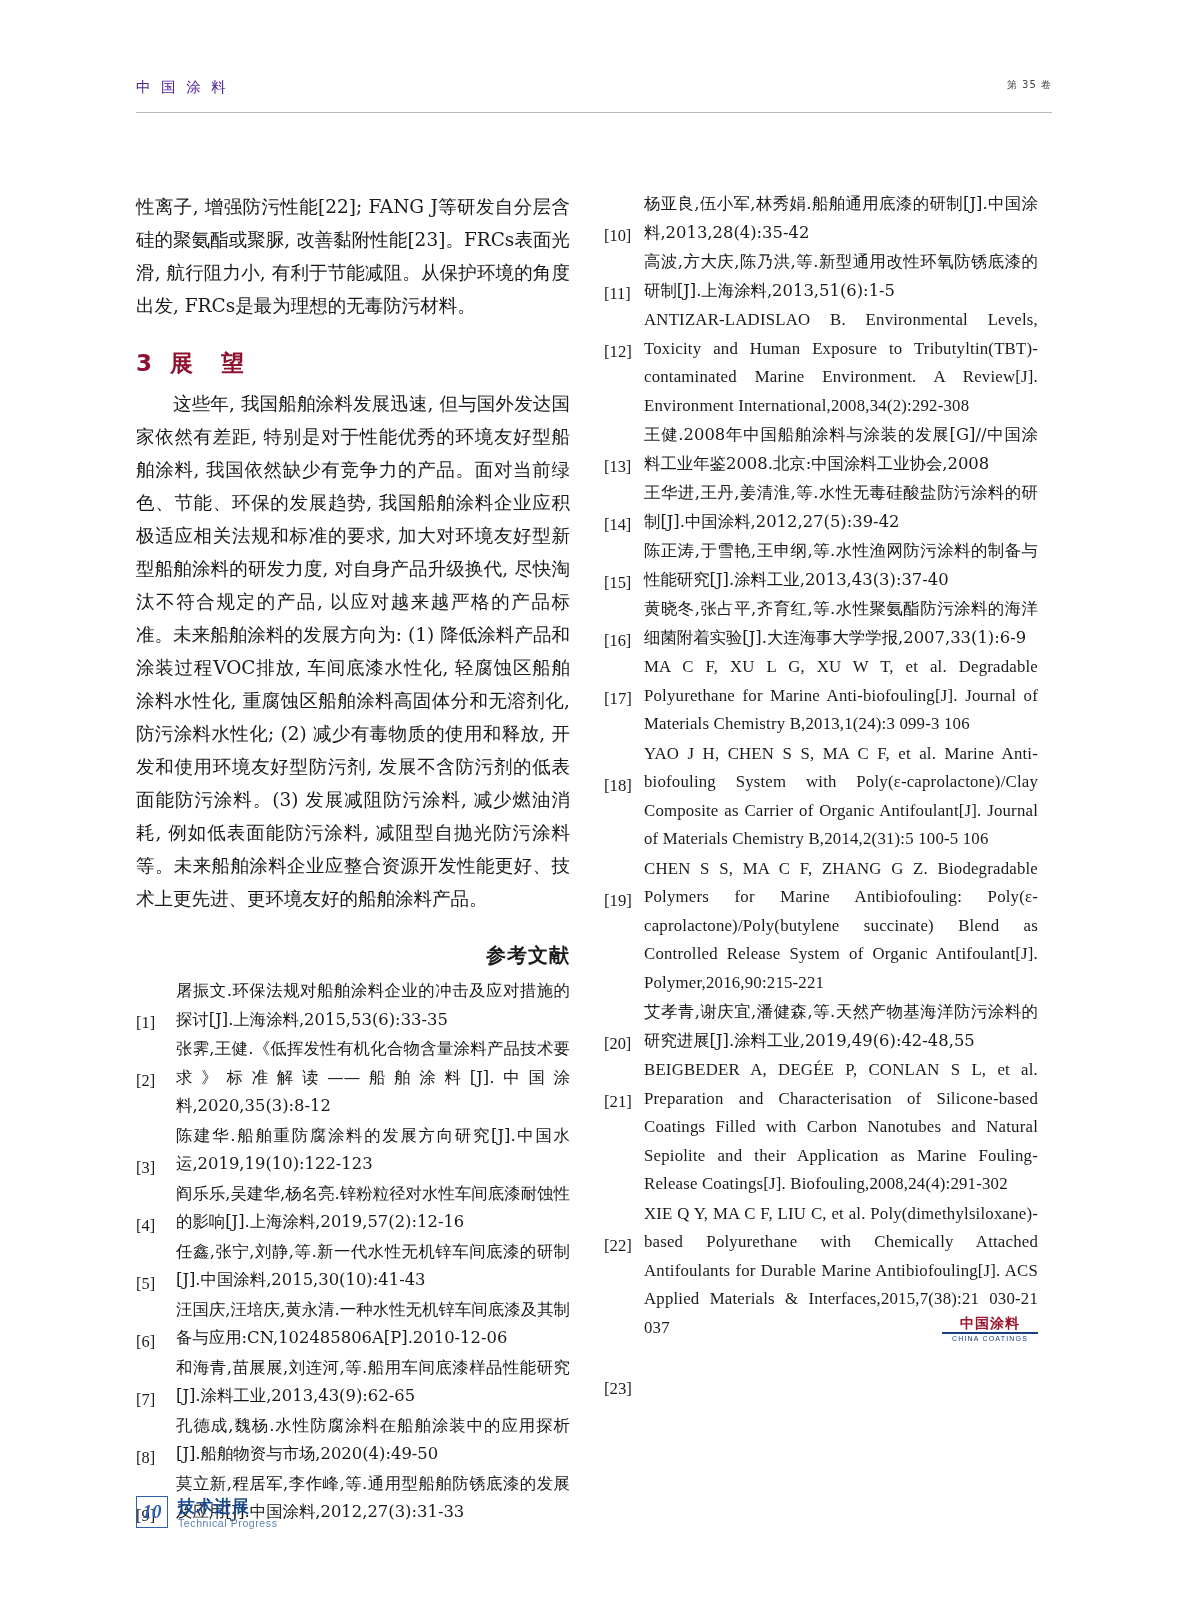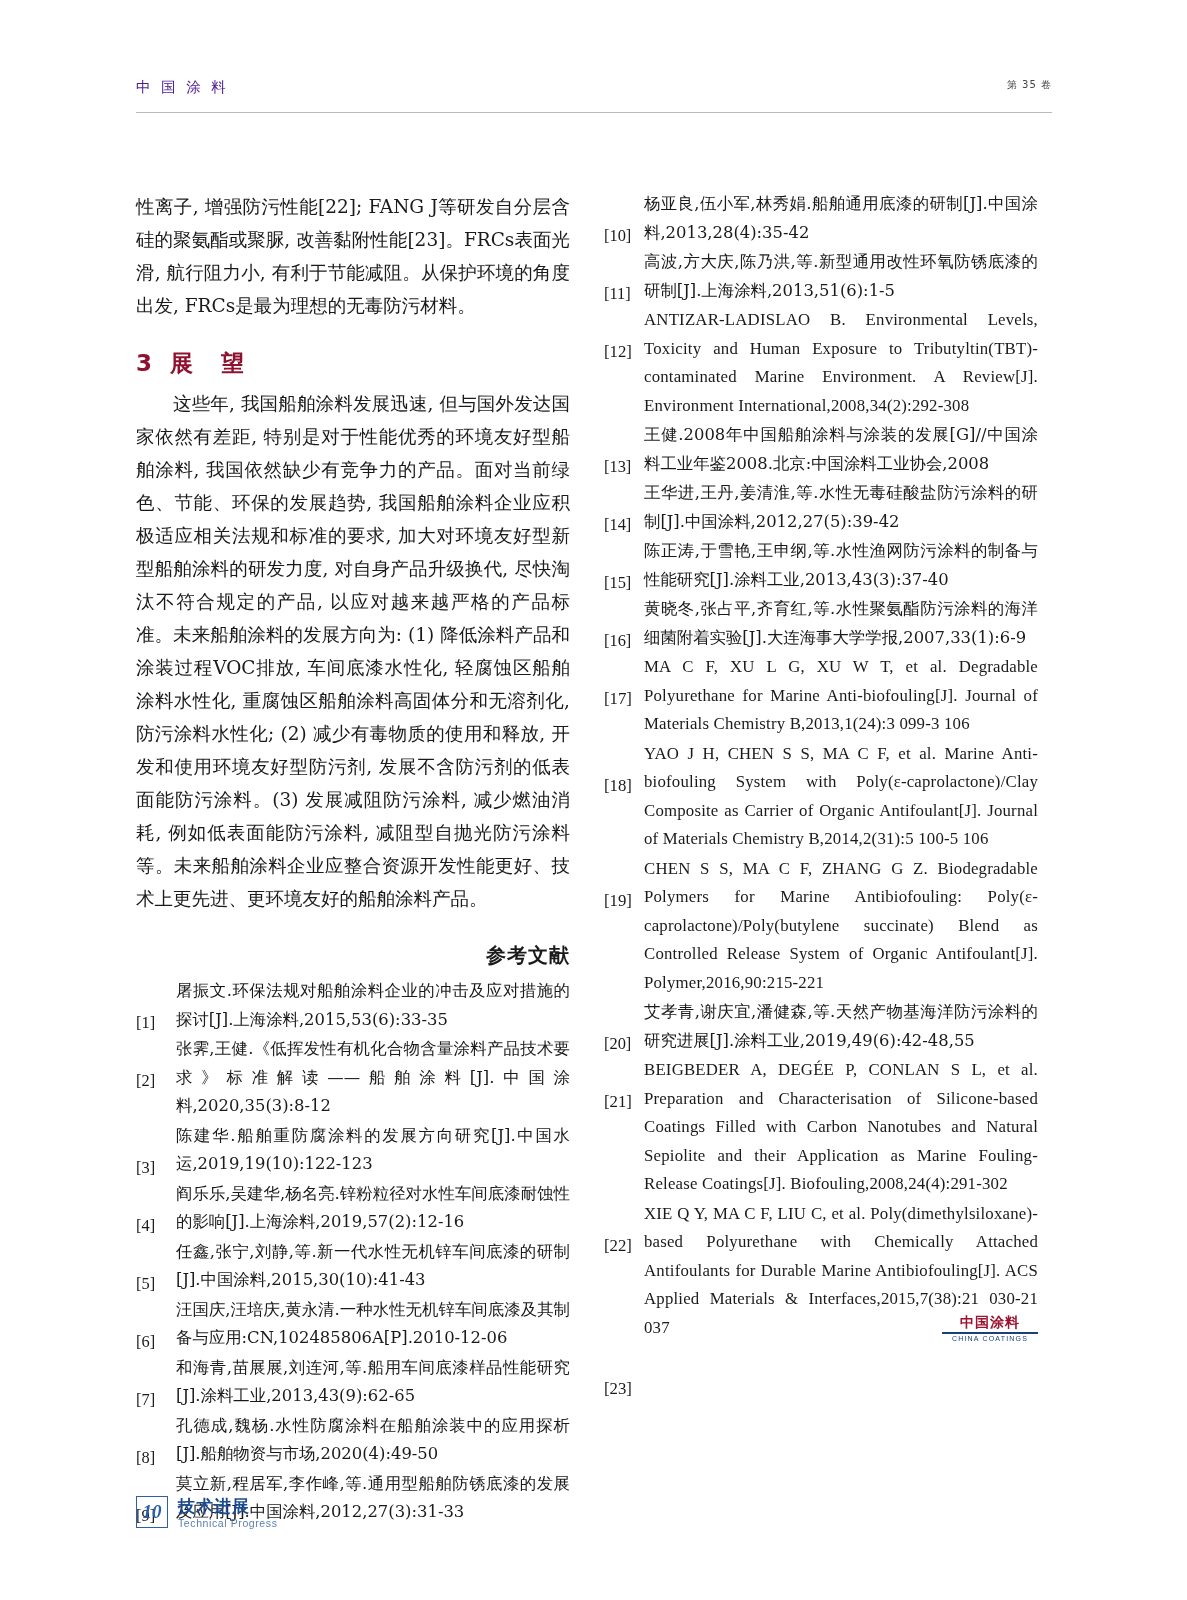--- a/index.html
+++ b/index.html
@@ -132,21 +132,21 @@
     right: 0;
     bottom: -6px;
     width: 96px;
     height: 34px;
     text-align: center;
   }
   .mini-logo .cn {
     color: #9a1430;
     font-size: 14px;
     font-weight: bold;
-    font-family: Liberation Serif, serif;
+    font-family: Liberation Sans, sans-serif;
     letter-spacing: 1px;
     line-height: 16px;
   }
   .mini-logo .en {
     color: #1b3f7a;
     font-size: 7px;
     font-family: "Liberation Sans", sans-serif;
     letter-spacing: 1.2px;
     line-height: 10px;
   }

